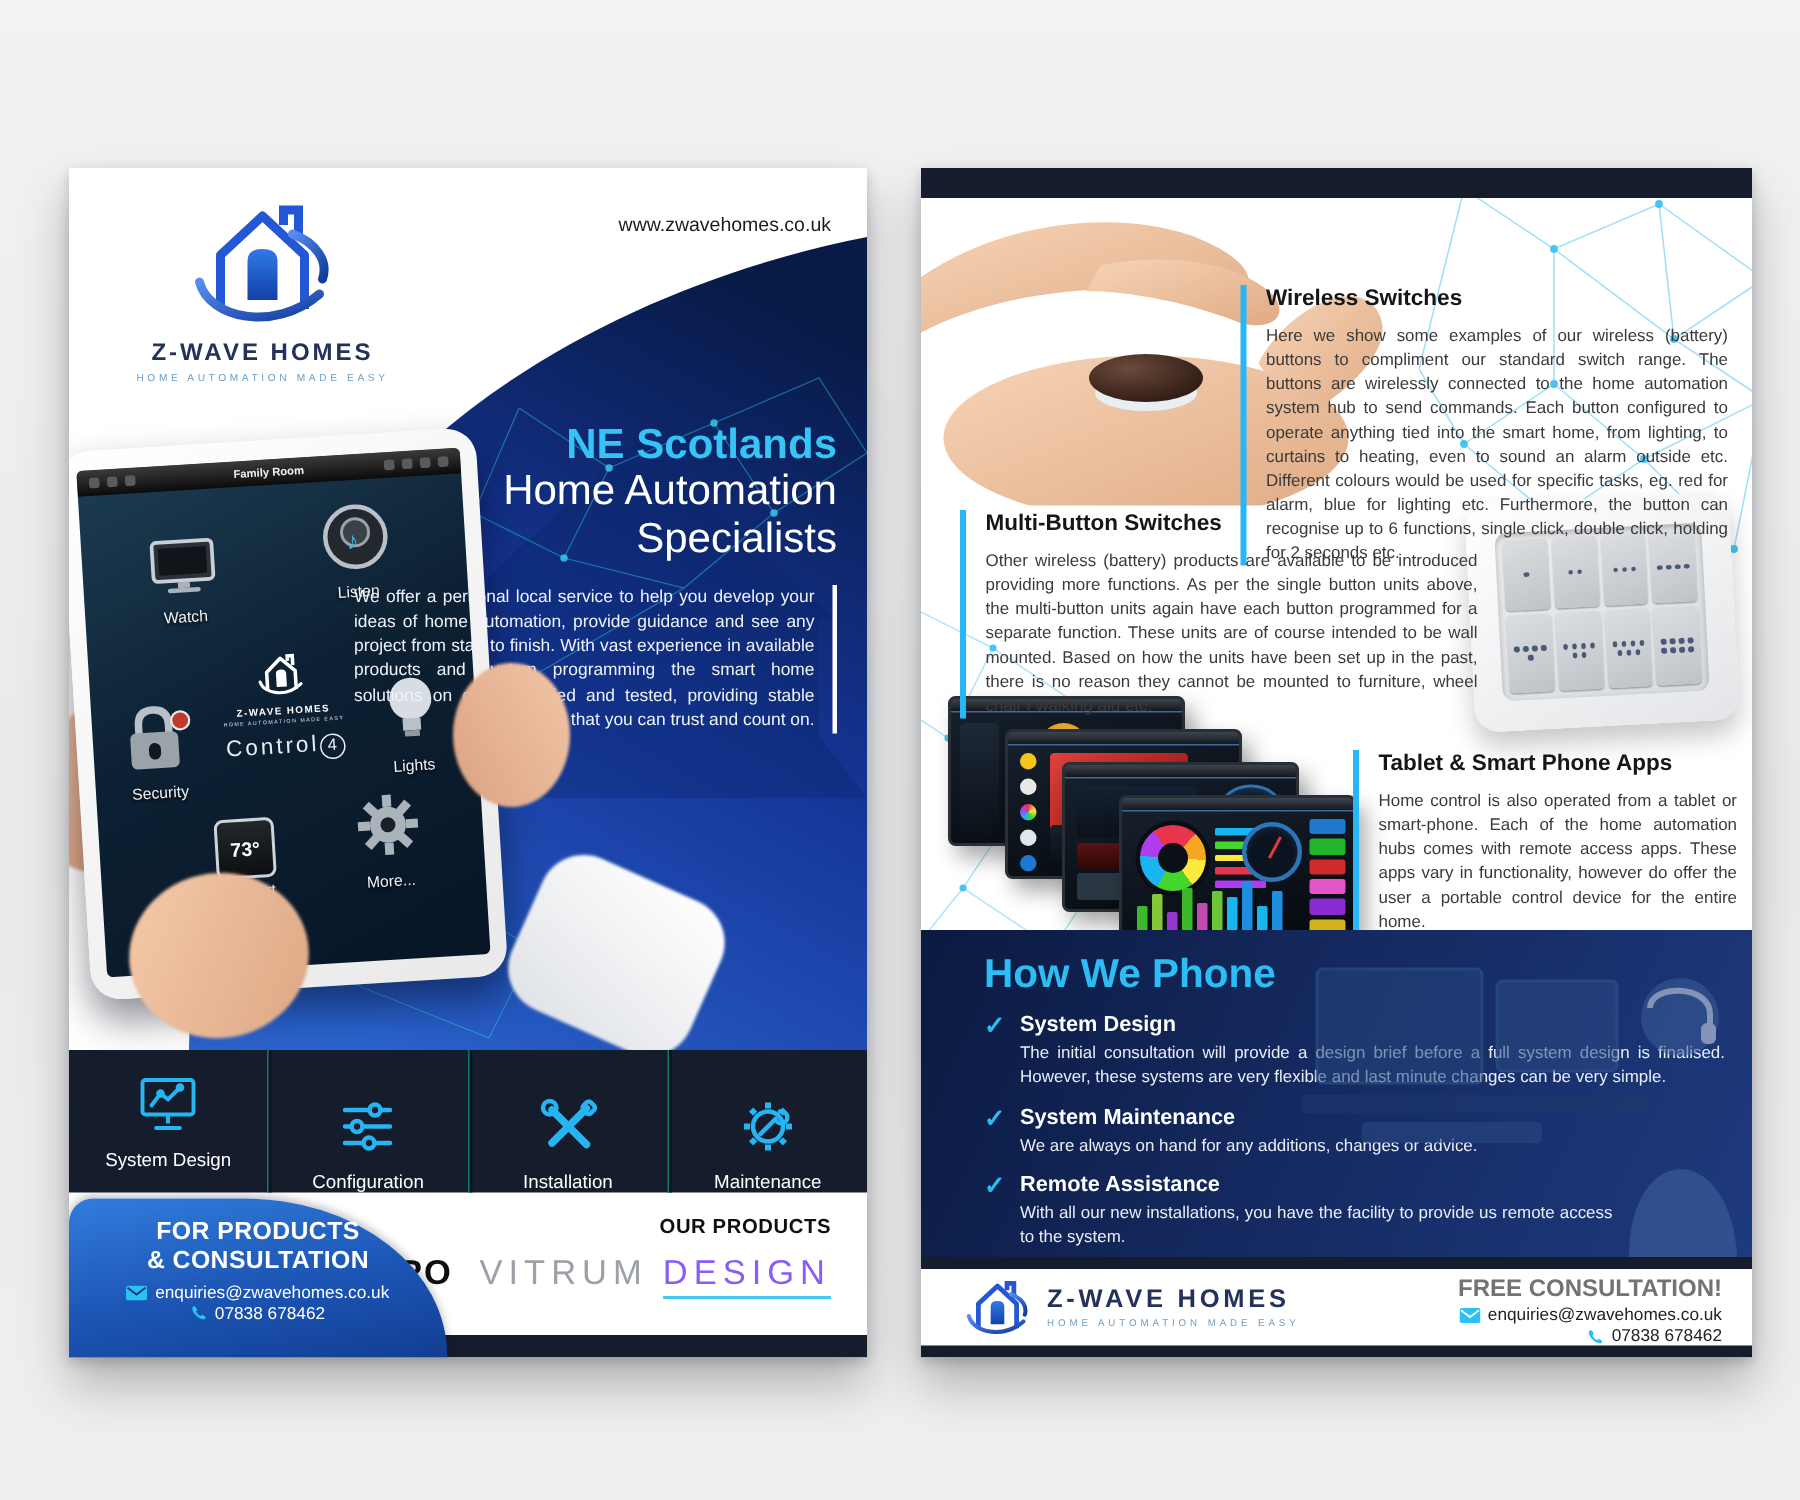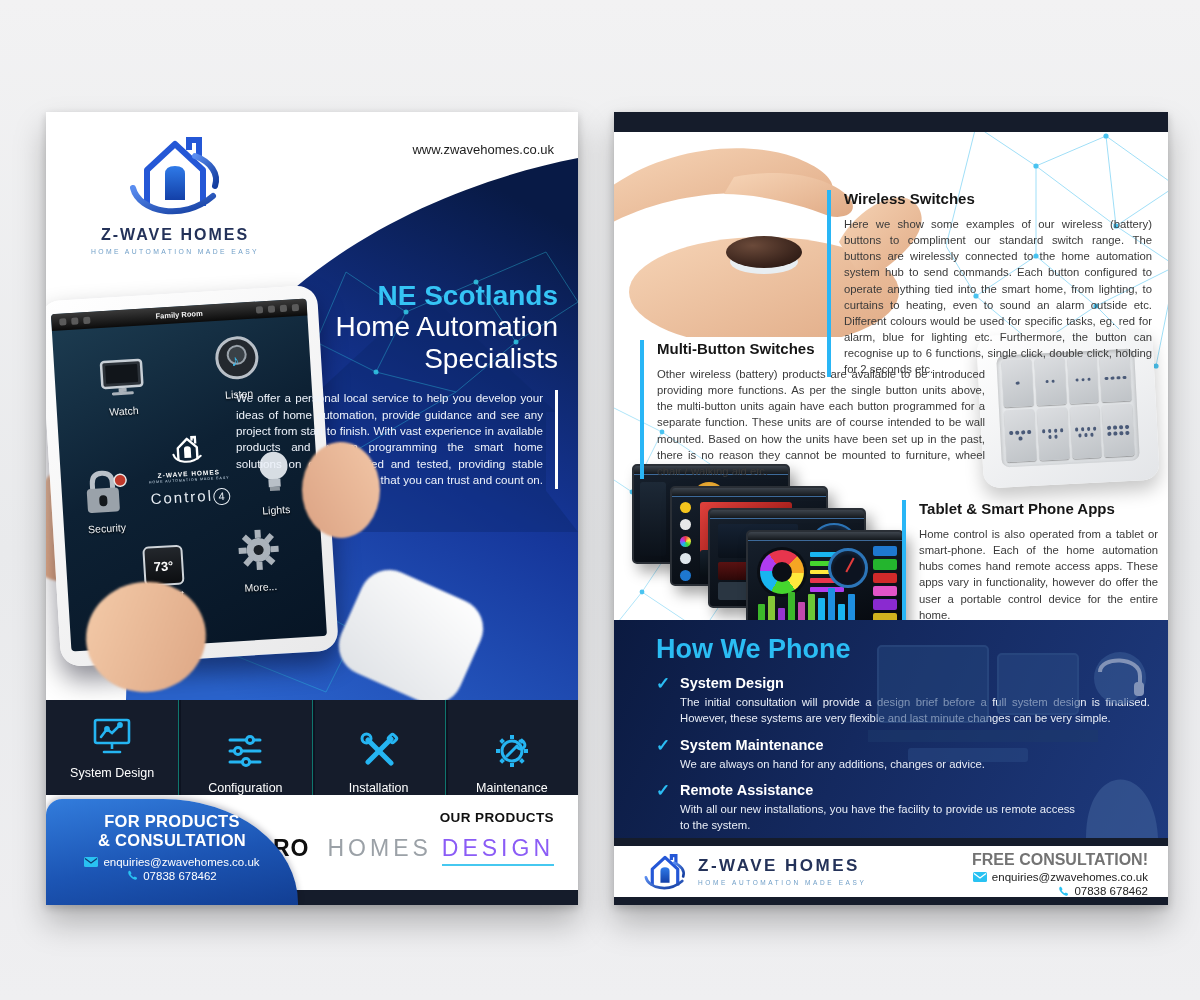--- a/index.html
+++ b/index.html
@@ -363,21 +363,21 @@
         <path d="M16,26 L26,16 M26,16 a4,4 0 1 0 3,-5" stroke-width="3" stroke-linecap="round"></path>
       </svg>
       <span class="cap">Maintenance</span>
     </div>
   </div>
 
   <div class="products-strip">
     <div class="our-products">OUR PRODUCTS</div>
     <div class="brands-row">
       <span class="fibaro">FIBARO</span>
-      <span class="vitrum">HOMES</span>
+      <span class="vitrum">VITRUM</span>
       <span class="vdesign">DESIGN</span>
     </div>
   </div>
 
   <div class="bottom-dark"></div>
 
   <div class="ribbon">
     <div class="rl">FOR PRODUCTS</div>
     <div class="rl">&amp; CONSULTATION</div>
     <div class="contact-line">
@@ -583,21 +583,21 @@
           <i style="background:#d02a2a"></i>
         <i style="background:#e354c8"></i>
           <i style="background:#8a2ad0"></i>
           <i style="background:#d0b21e"></i>
       </div>
     </div>
   </div>
 
   <div class="sec sec-apps">
     <h3>Tablet &amp; Smart Phone Apps</h3>
-    <p>Home control is also operated from a tablet or smart-phone. Each of the home automation hubs comes hand remote access apps. These apps vary in functionality, however do offer the user a portable control device for the entire home.</p>
+    <p>Home control is also operated from a tablet or smart-phone. Each of the home automation hubs comes with remote access apps. These apps vary in functionality, however do offer the user a portable control device for the entire home.</p>
   </div>
 
   <div class="hwh">
     <svg style="position:absolute; right:0; top:0; width:320px; height:218px; opacity:.55;" viewBox="0 0 320 218">
       <rect x="30" y="26" width="110" height="76" rx="4" fill="#24457c" stroke="#35598f" stroke-width="2"></rect>
       <rect x="150" y="34" width="80" height="60" rx="4" fill="#2a4a84" stroke="#35598f" stroke-width="2"></rect>
       <rect x="20" y="110" width="230" height="12" fill="#1d3a6c"></rect>
       <rect x="60" y="128" width="120" height="14" rx="3" fill="#2a4a84"></rect>
       <circle cx="272" cy="58" r="26" fill="#3a5c96"></circle>
       <path d="M238,218 C238,140 306,140 310,218 Z" fill="#42639c"></path>

